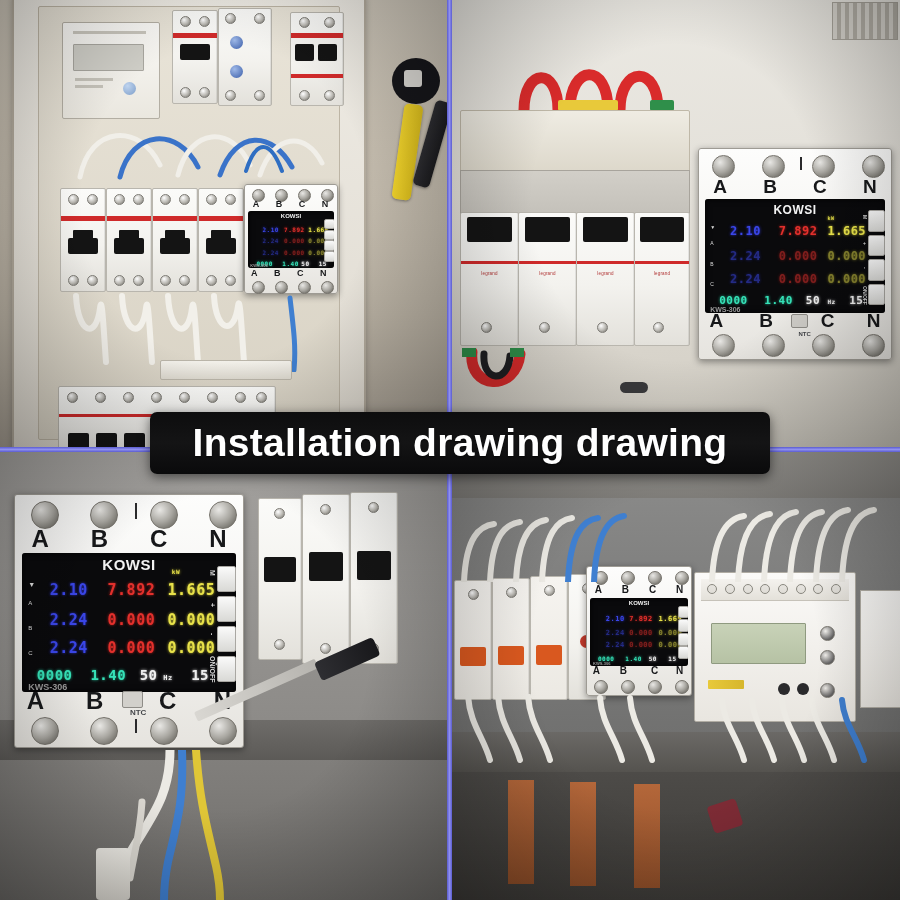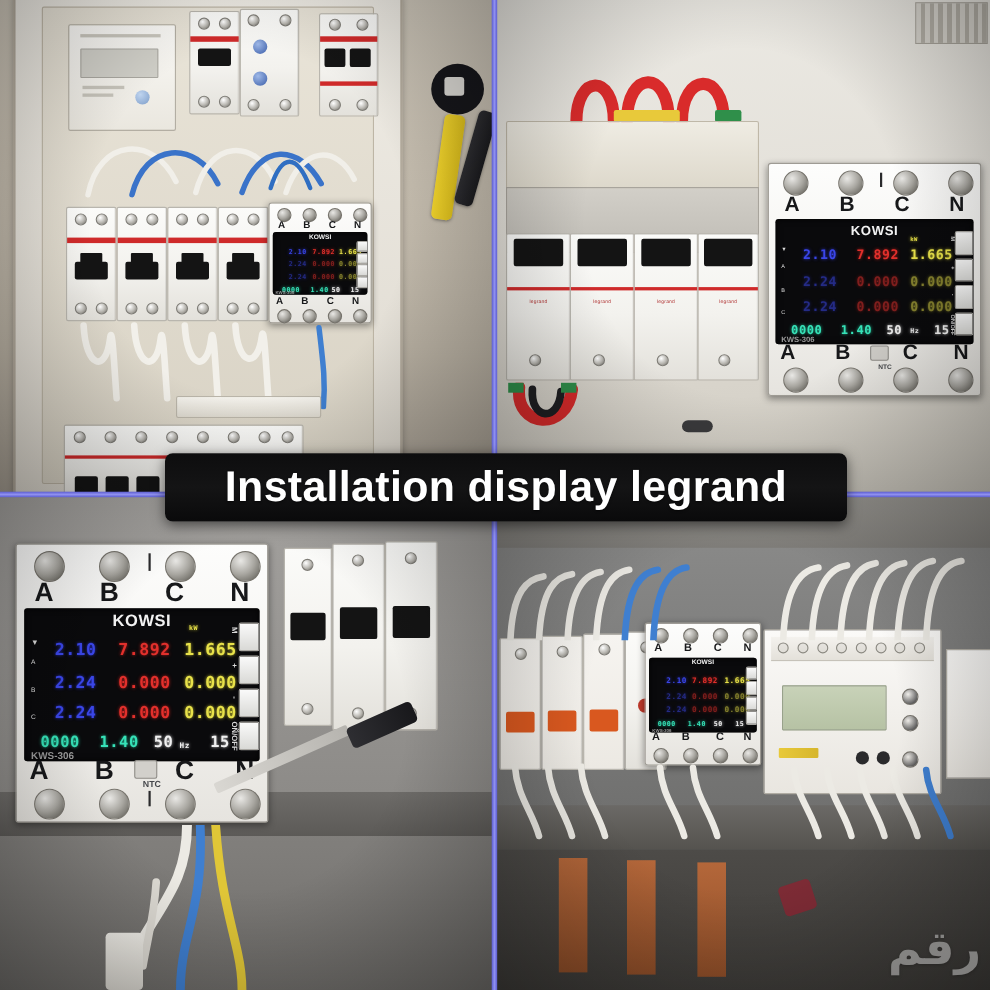--- a/index.html
+++ b/index.html
@@ -632,18 +632,17 @@
     <div style="position:absolute;left:184px;top:334px;width:26px;height:104px;background:linear-gradient(180deg,#b4673a,#8d4d28);"></div>
     <div style="position:absolute;left:260px;top:352px;width:30px;height:28px;background:#7d2b35;border-radius:4px;transform:rotate(-18deg);"></div>
 
     <div class="vig"></div>
   </div>
 
   <div class="divV"></div>
   <div class="divH"></div>
 
   <div id="banner">
-    <span>Installation display legrand</span>
+    <span>Installation drawing drawing</span>
   </div>
 
-  <div id="wm">رقم</div>
 
 </div>
 
 </body></html>

